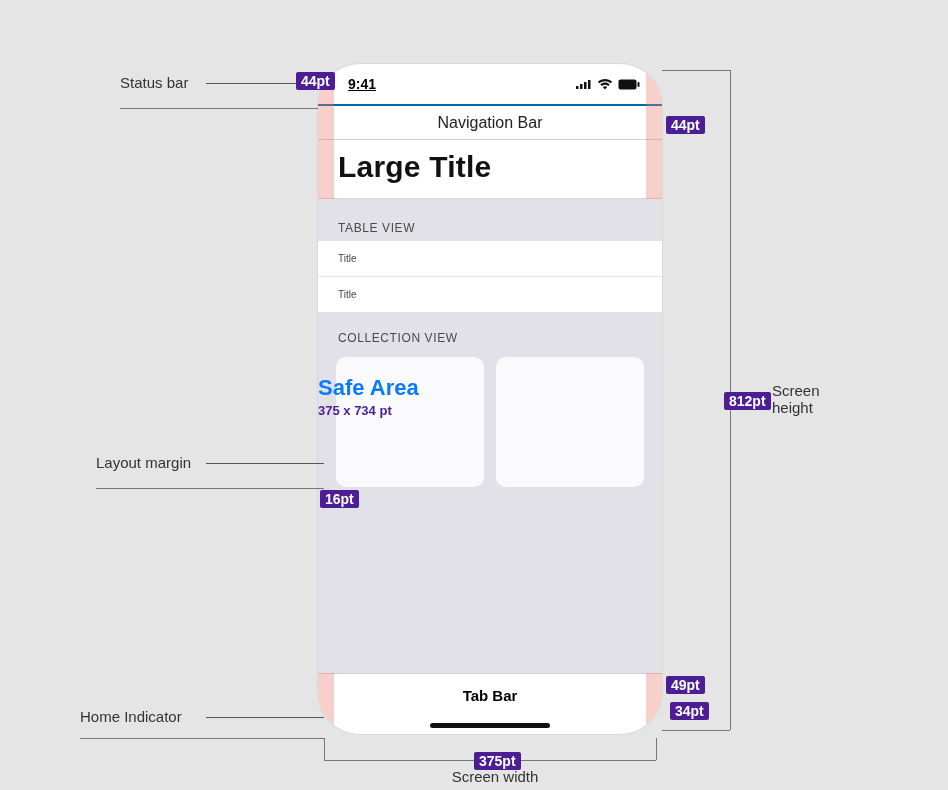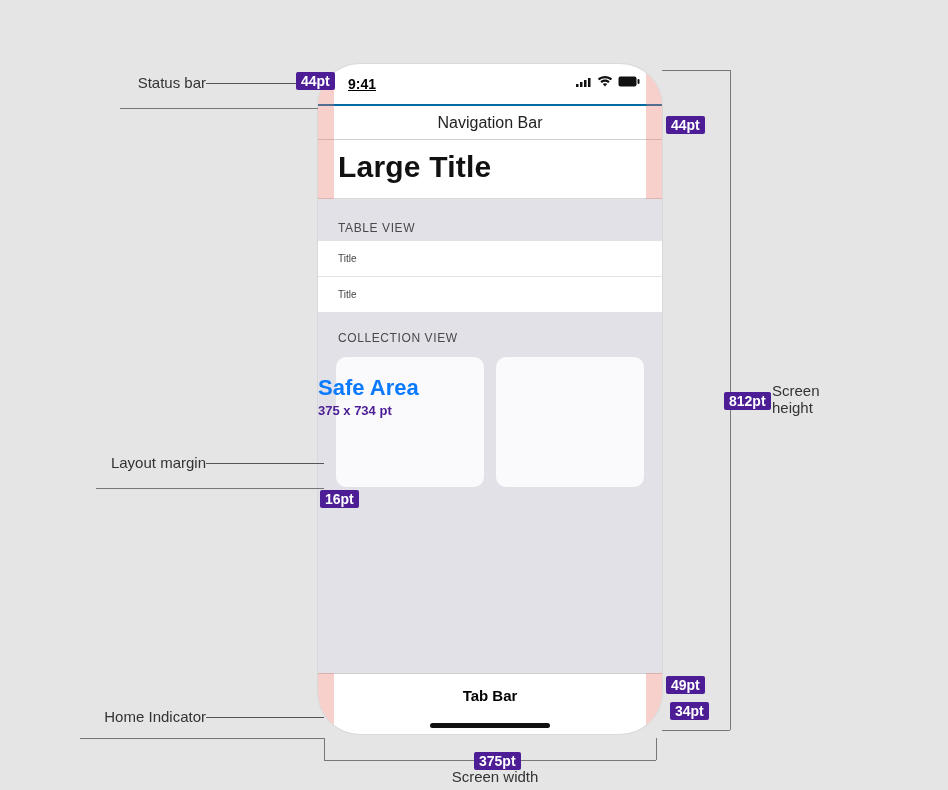--- a/index.html
+++ b/index.html
@@ -24,22 +24,22 @@
   .margin-l, .margin-r {
     position: absolute; top: 0; bottom: 0; width: 16px;
     background: rgba(236,120,105,0.35);
   }
   .margin-l { left: 0; }
   .margin-r { right: 0; }
 
   
   .status-bar {
     height: 40px;
-    display: flex; align-items: flex-start; justify-content: space-between;
-    padding: 12px 22px 0 30px;
+    display: flex; align-items: center; justify-content: space-between;
+    padding: 0 22px 0 30px;
     font-size: 14px; font-weight: 600; text-decoration: underline;
   }
   .status-time { font-size: 14px; }
   .status-icons { display: flex; gap: 5px; align-items: center; }
   .signal-icon svg, .wifi-icon svg, .battery-icon svg { display:block; }
 
   
   .nav-bar {
     height: 36px;
     border-top: 2px solid #0369a1;
@@ -123,21 +123,21 @@
   .home-indicator-bar {
     width: 120px; height: 5px;
     background: #111; border-radius: 3px;
   }
 
   
   .callout {
     position: absolute;
     font-size: 15px; color: #333;
   }
-  .callout.left { text-align: right; }
+  .callout.left { text-align: left; }
   .callout.right { text-align: left; }
   .callout .rule {
     position: absolute; height: 1px; background: #555; top: 50%;
   }
   .callout.left .rule { left: 100%; }
   .callout.bottom-center { text-align: center; }
 
   
   .badge {
     position: absolute;

